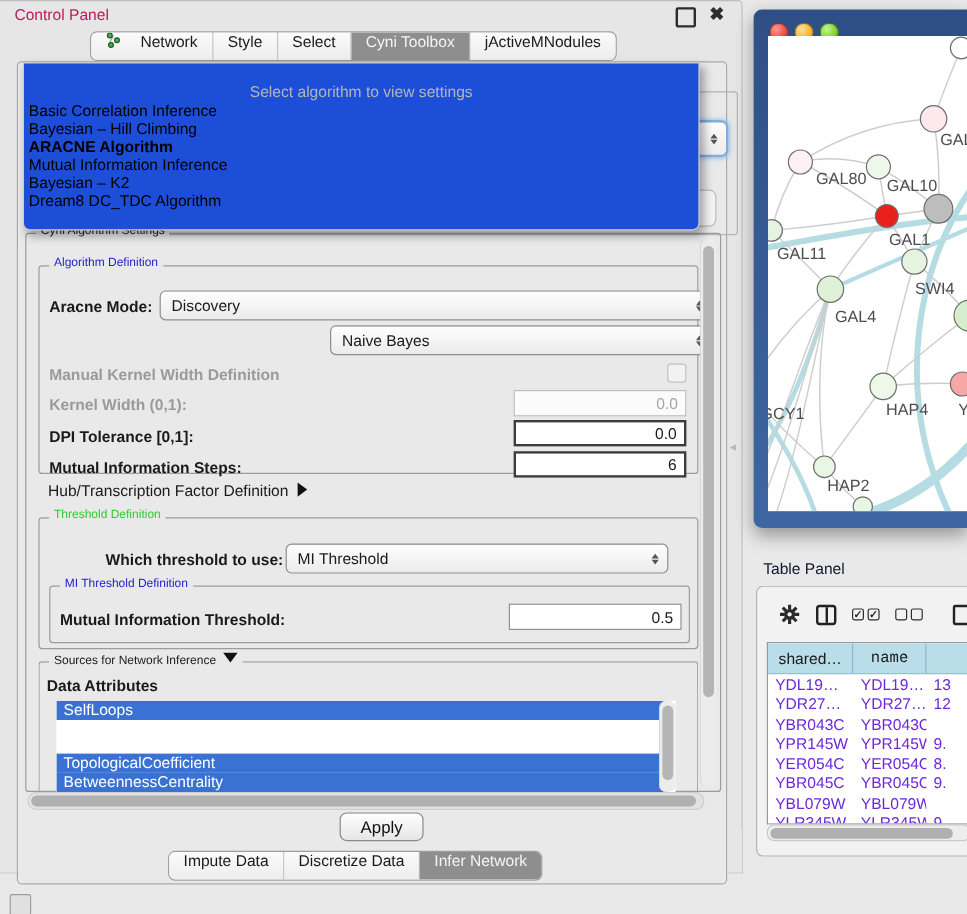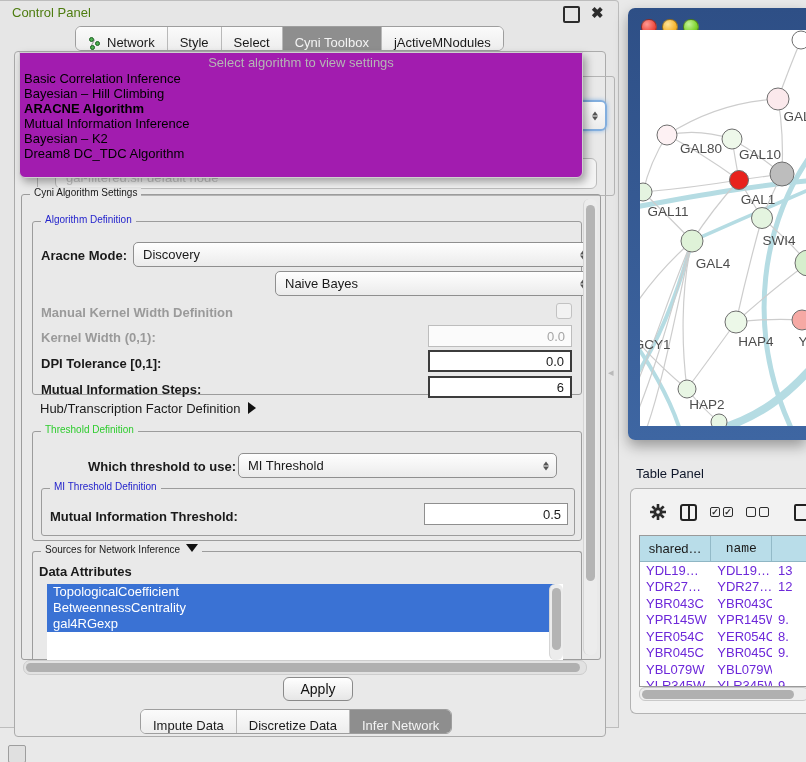--- a/index.html
+++ b/index.html
@@ -1,39 +1,39 @@
 <!DOCTYPE html>
 <html><head>
 <meta charset="utf-8">
 <style>
   html,body{margin:0;padding:0}
   body{width:806px;height:762px;background:#e9e9e9;font-family:"Liberation Sans",sans-serif;position:relative;overflow:hidden;font-size:13px;color:#1a1a1a}
   .abs{position:absolute}
   
   .cpanel{left:0;top:8;width:618px;height:726px;background:#e6e6e6;border:1px solid #bdbdbd;border-left:none;border-radius:0 4px 0 0}
-  .cpanel-title{left:12px;top:4px;font-size:13px;color:#4d7c0f}
+  .cpanel-title{left:12px;top:4px;font-size:13px;color:#be185d}
   .win-btn{top:5px;width:13px;height:13px;cursor:pointer}
   .float-btn{right:38px;border:2px solid #2c2c2c;border-radius:2px}
   .close-btn{right:14px;font-weight:bold;font-size:15px;color:#2c2c2c;line-height:13px}
   
   .tabbar{left:75px;top:25px;height:23px;display:flex;align-items:stretch;background:#f4f4f4;border:1px solid #9e9e9e;border-radius:6px;overflow:hidden}
-  .tab{display:flex;align-items:flex-end;gap:6px;padding:0 12px;border-right:1px solid #b9b9b9;color:#1a1a1a;background:linear-gradient(#fbfbfb,#ededed);cursor:pointer;white-space:nowrap}
+  .tab{display:flex;align-items:flex-start;gap:16px;padding:0 12px;border-right:1px solid #b9b9b9;color:#1a1a1a;background:linear-gradient(#fbfbfb,#ededed);cursor:pointer;white-space:nowrap}
   .tab:last-child{border-right:none}
   .tab.sel{background:#8e8e8e;color:#f4f4f4}
   .net-icon{width:13px;height:13px;position:relative;display:inline-block}
   .net-icon i{position:absolute;width:5px;height:5px;border-radius:50%;background:#4caf50;border:1px solid #1b5e20;box-sizing:border-box}
   .net-icon .l{position:absolute;background:#9e9e9e;width:1px}
   
   .content{left:14px;top:50px;width:590px;height:684px;background:#e9e9e9;border:1px solid #ababab;border-radius:4px}
   
   .ghost-group{left:22px;top:24px;width:576px;height:118px;border:1px solid #b4b4b4;border-radius:3px}
   .ghost-combo-r{left:486px;top:48px;width:102px;height:27px;border:2px solid #82aede;border-radius:6px;background:linear-gradient(#fdfdfd,#ececec);box-shadow:0 0 4px #8cb6e4}
   .ghost-combo-b{left:40px;top:106px;width:520px;height:26px;border:1px solid #bcbcbc;border-radius:6px;background:#f4f4f4;color:#c4c4c4;display:flex;align-items:flex-end;padding:0 10px 3px}
   
-  .popup{left:4px;top:0px;width:562px;height:122px;background:#a21caf;border:1px solid #cfcfcf;border-radius:0 0 6px 6px;box-shadow:3px 4px 8px rgba(0,0,0,.35);padding-top:2px;z-index:5}
+  .popup{left:4px;top:0px;width:562px;height:122px;background:#1d4ed8;border:1px solid #cfcfcf;border-radius:0 0 6px 6px;box-shadow:3px 4px 8px rgba(0,0,0,.35);padding-top:16px;z-index:5}
   .popup .ph{color:#b5b5b5;text-align:center;height:16px;line-height:16px}
   .dd-item{height:15px;line-height:15px;padding:0 4px;color:#000;cursor:pointer}
   .dd-item.b{font-weight:bold}
   
   .group{border:1px solid #9c9c9c;border-radius:3px}
   .gtitle{position:absolute;top:-8px;left:8px;background:#e9e9e9;padding:0 4px;font-size:10px;white-space:nowrap}
   .blue{color:#2424cc}.green{color:#2ecc2e}
   .lbl{font-weight:bold;color:#1a1a1a;white-space:nowrap}
   .lbl.dis{color:#9a9a9a}
   .combo{border:1px solid #8f8f8f;border-radius:5px;background:linear-gradient(#fefefe,#ebebeb);display:flex;align-items:center;padding:0 22px 0 9px;cursor:pointer}
@@ -203,21 +203,22 @@
             <span>0.5</span>
           </div>
         </div>
       </div>
 
       <div class="abs group" style="left:10px;top:356px;width:548px;height:108px;border-bottom:none;border-radius:3px 3px 0 0">
         <span class="gtitle"><span>Sources for Network Inference</span><span class="tri-down"></span></span>
         <div class="abs lbl" style="left:6px;top:12px">Data Attributes</div>
         <div class="abs attr-list" style="left:14px;top:32px;width:516px;height:76px">
           <div id="attr-list">
-              <div class="attr-item" style="width: 497px;">TopologicalCoefficient</div>
+              <div class="attr-item" style="width: 497px;">SelfLoops</div>
+              <div class="attr-item" style="width: 497px; margin-top: 28px;">TopologicalCoefficient</div>
               <div class="attr-item" style="width: 497px;">BetweennessCentrality</div>
               <div class="attr-item" style="width: 497px;">gal4RGexp</div>
             </div>
           <div class="abs vscroll" style="right:0;top:0;width:13px;height:76px">
             <div class="vthumb" style="top:4px;height:62px"></div>
           </div>
         </div>
       </div>
 
       <div class="abs vscroll" style="right:3px;top:4px;width:13px;height:456px">

